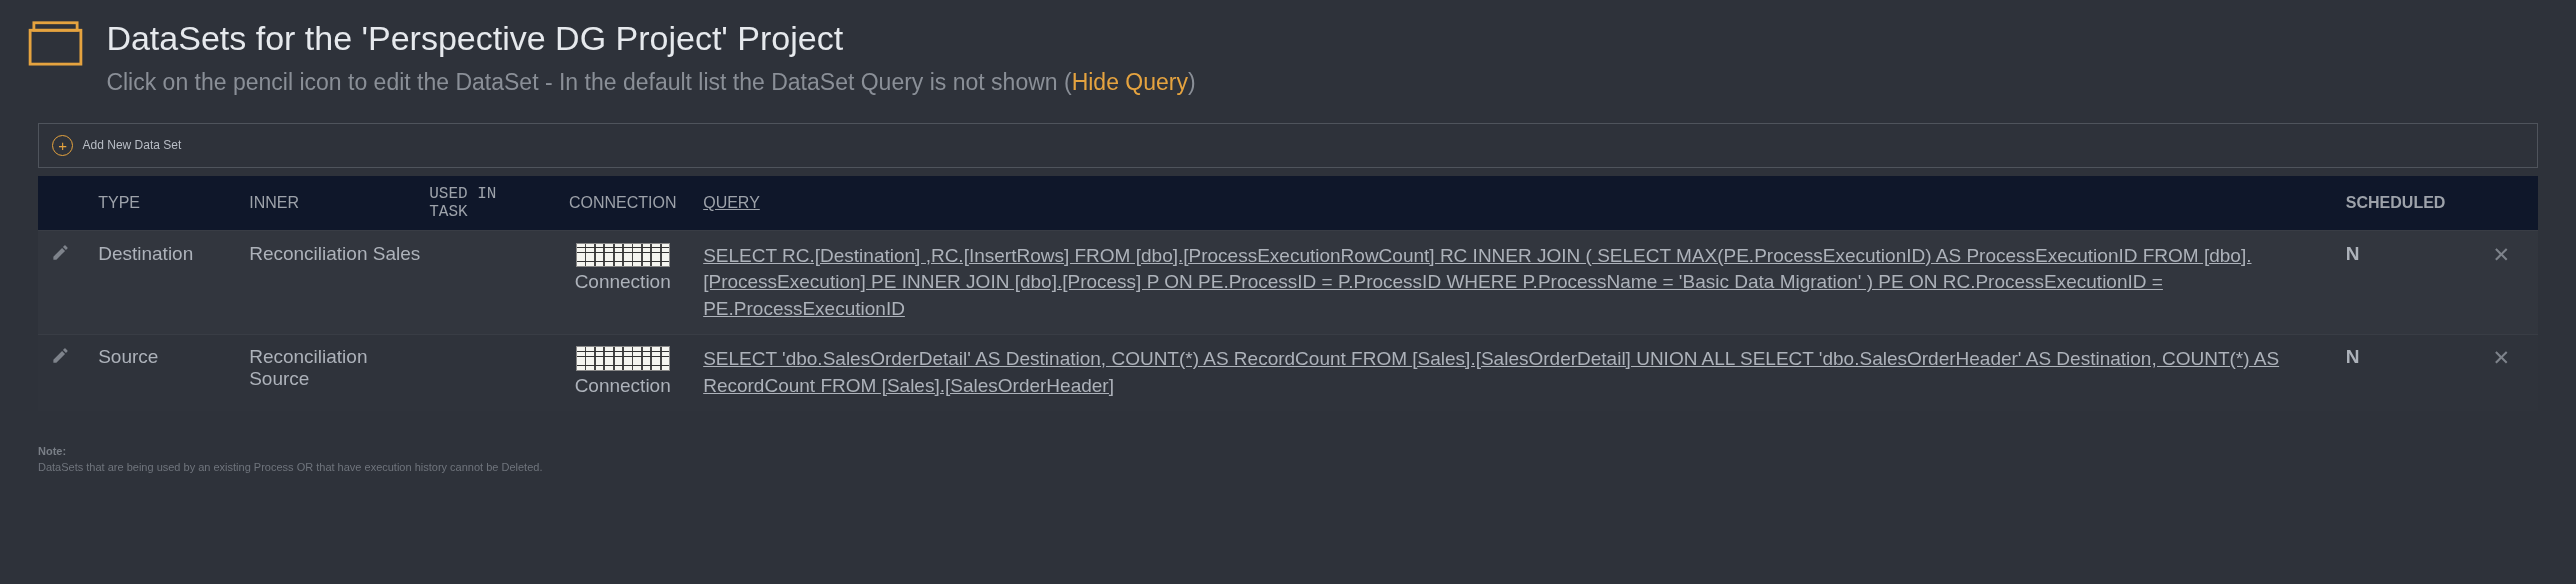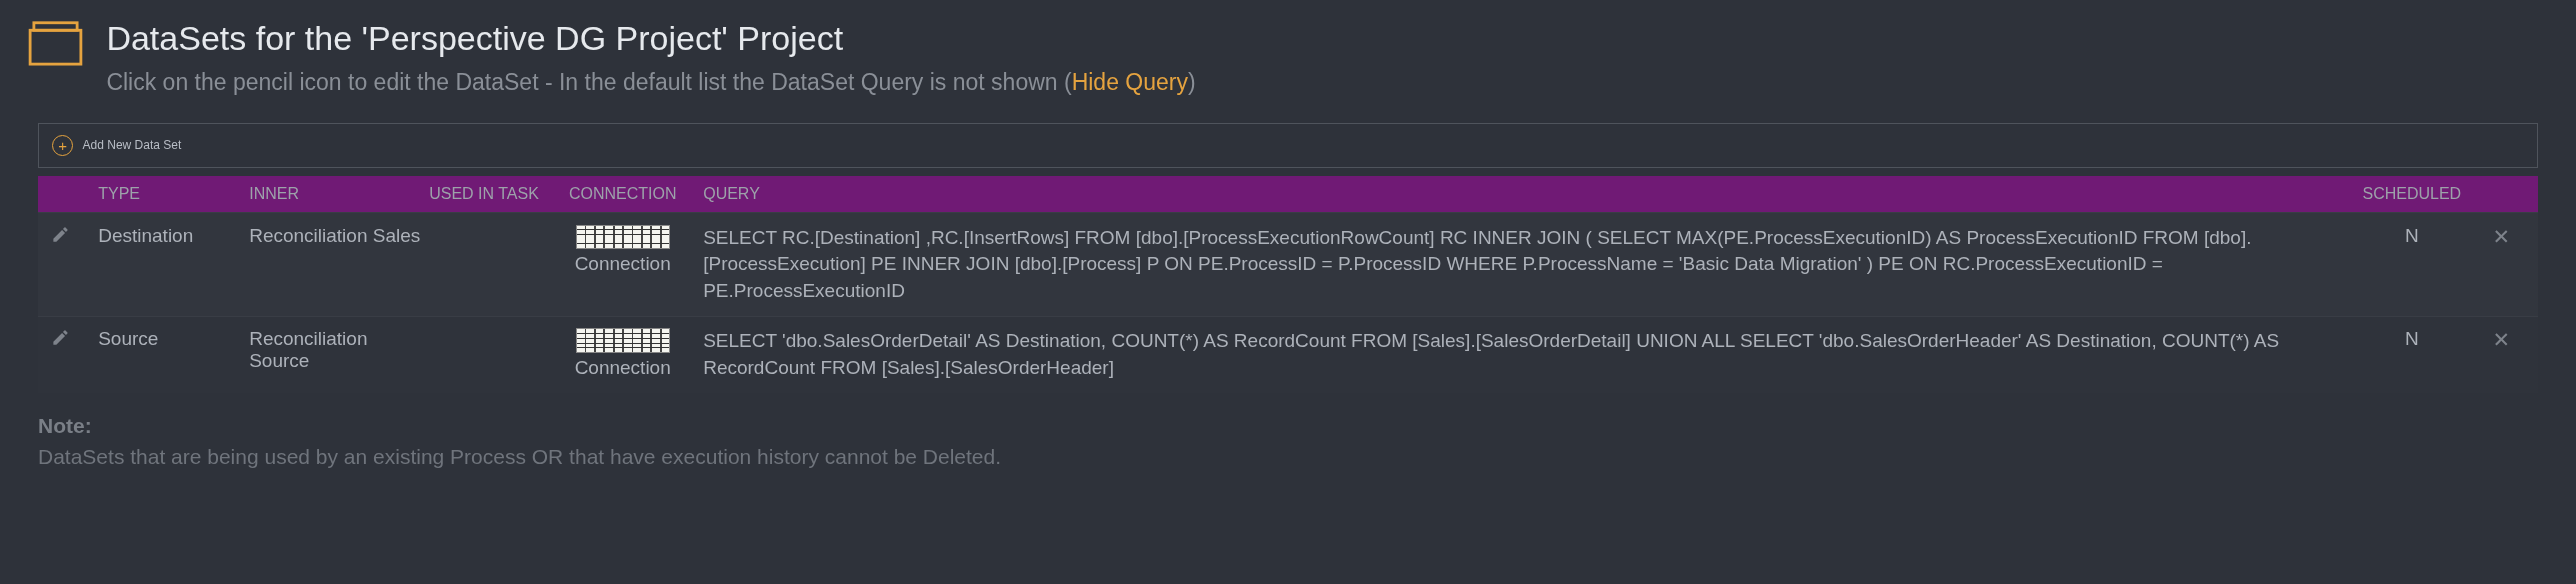--- a/index.html
+++ b/index.html
@@ -53,32 +53,32 @@
     justify-content: center;
     color: #e5a33f;
     font-size: 15px;
     line-height: 1;
   }
   .add-label { color: #b9bec6; font-size: 12px; }
   .table { width: 100%; }
   .thead {
     display: flex;
     padding: 9.4px 13.2px;
-    background: #701a75;
+    background: #0f172a;
     font-size: 16px;
     color: #9da2aa;
     align-items: center;
   }
   .col-edit { width: 47px; flex-shrink: 0; }
   .col-type { width: 151px; flex-shrink: 0; }
   .col-name { width: 180px; flex-shrink: 0; }
-  .col-usedin { width: 113px; flex-shrink: 0; }
+  .col-usedin { width: 113px; flex-shrink: 0; font-family: Liberation Mono, monospace; }
   .col-conn { width: 161px; flex-shrink: 0; text-align: center; }
-  .col-query { flex: 1; padding-right: 19px; }
-  .col-sched { width: 132px; flex-shrink: 0; text-align: center; }
+  .col-query { flex: 1; padding-right: 19px; text-decoration: underline; }
+  .col-sched { width: 132px; flex-shrink: 0; text-align: left; font-weight: bold; }
   .col-del { width: 47px; flex-shrink: 0; text-align: center; }
   .trow {
     display: flex;
     padding: 11.3px 13.2px;
     border-top: 0.9px solid #393d45;
     font-size: 19px;
     color: #adb2ba;
     align-items: flex-start;
   }
   .trow:nth-child(odd) { background: #32363e; }
@@ -106,22 +106,22 @@
   .query-text {
     line-height: 1.4;
     word-break: break-word;
   }
   .del-icon {
     color: #7e838b;
     font-size: 21px;
     cursor: pointer;
   }
   .note-block {
-    margin-top: 17px;
-    font-size: 21px;
+    margin-top: 32px;
+    font-size: 11px;
     color: #6f747c;
     line-height: 1.5;
   }
   .note-label {
     color: #7a7f87;
     font-weight: 600;
   }
 </style>
 </head>
 <body>

